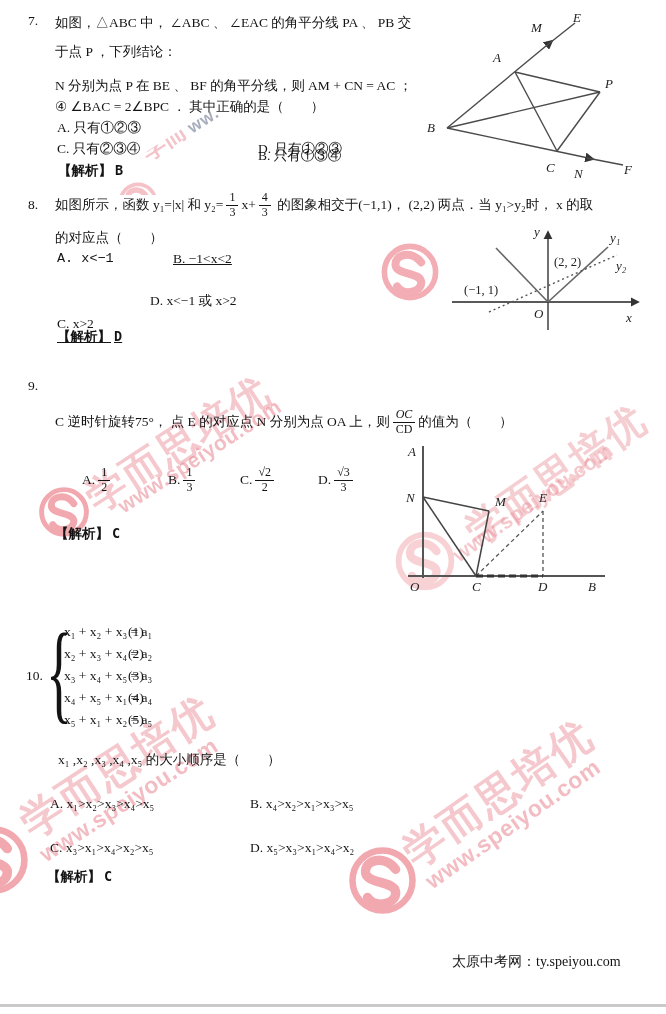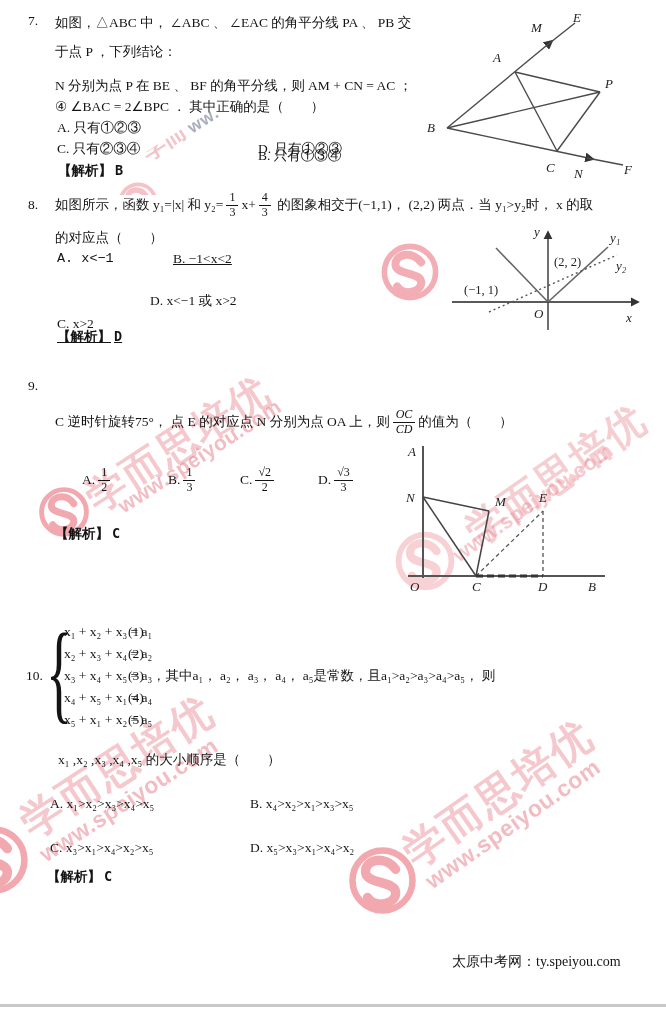--- a/index.html
+++ b/index.html
@@ -161,21 +161,21 @@
     <text x="92" y="96">O</text>
     <text x="168" y="20">y₁</text>
     <text x="174" y="48">y₂</text>
     <text x="112" y="44" style="font-style:normal;font-size:12.5px;">(2, 2)</text>
     <text x="22" y="72" style="font-style:normal;font-size:12.5px;">(−1, 1)</text>
   </svg>
 
   <div class="qnum" style="left:28px;top:378px;">9.</div>
   <div class="ln flexln" style="left:55px;top:404px;height:36px;">
     <span>C 逆时针旋转75°， 点 E 的对应点 N 分别为点 OA 上，则</span>
-    <span class="frac"><span class="fnum" style="font-style:italic;">OC</span><span class="fden" style="font-style:italic;text-align:right;">CD</span></span>
+    <span class="frac"><span class="fnum" style="font-style:italic;">OC</span><span class="fden" style="text-align:right;">CD</span></span>
     <span>的值为（　　）</span>
   </div>
   <div class="opt-frac" style="left:82px;top:460px;height:40px;">
     <span>A.</span>
     <span class="frac">
         <span class="fnum">1</span>
         <span class="fden">2</span>
       </span>
   </div>
   <div class="opt-frac" style="left:168px;top:460px;height:40px;">
@@ -227,21 +227,20 @@
   </svg>
 
   <div class="qnum" style="left:26px;top:668px;">10.</div>
   <div class="ln" style="left:46px;top:612px;font-size:110px;line-height:1.1;transform:scaleX(.5);transform-origin:left top;font-weight:100;z-index:2;">{</div>
   <div class="ln" style="left:64px;top:622px;">x₁ + x₂ + x₃ = a₁</div>
   <div class="ln" style="left:128px;top:622px;">(1)</div>
   <div class="ln" style="left:64px;top:644px;">x₂ + x₃ + x₄ = a₂</div>
   <div class="ln" style="left:128px;top:644px;">(2)</div>
   <div class="ln" style="left:64px;top:666px;">x₃ + x₄ + x₅ = a₃</div>
   <div class="ln" style="left:128px;top:666px;">(3)</div>
-  <div class="ln" style="left:152px;top:666px;">，其中a₁， a₂， a₃， a₄， a₅是常数，且a₁&gt;a₂&gt;a₃&gt;a₄&gt;a₅， 则</div>
   <div class="ln" style="left:64px;top:688px;">x₄ + x₅ + x₁ = a₄</div>
   <div class="ln" style="left:128px;top:688px;">(4)</div>
   <div class="ln" style="left:64px;top:710px;">x₅ + x₁ + x₂ = a₅</div>
   <div class="ln" style="left:128px;top:710px;">(5)</div>
   <div class="ln" style="left:58px;top:750px;">x₁ ,x₂ ,x₃ ,x₄ ,x₅ 的大小顺序是（　　）</div>
   <div class="ln" style="left:50px;top:794px;">A. x₁&gt;x₂&gt;x₃&gt;x₄&gt;x₅</div>
   <div class="ln" style="left:250px;top:794px;">B. x₄&gt;x₂&gt;x₁&gt;x₃&gt;x₅</div>
   <div class="ln" style="left:50px;top:838px;">C. x₃&gt;x₁&gt;x₄&gt;x₂&gt;x₅</div>
   <div class="ln" style="left:250px;top:838px;">D. x₅&gt;x₃&gt;x₁&gt;x₄&gt;x₂</div>
   <div class="ln ansrow" style="left:47px;top:866px;"><span>【解析】</span><span class="ansletter">C</span></div>

